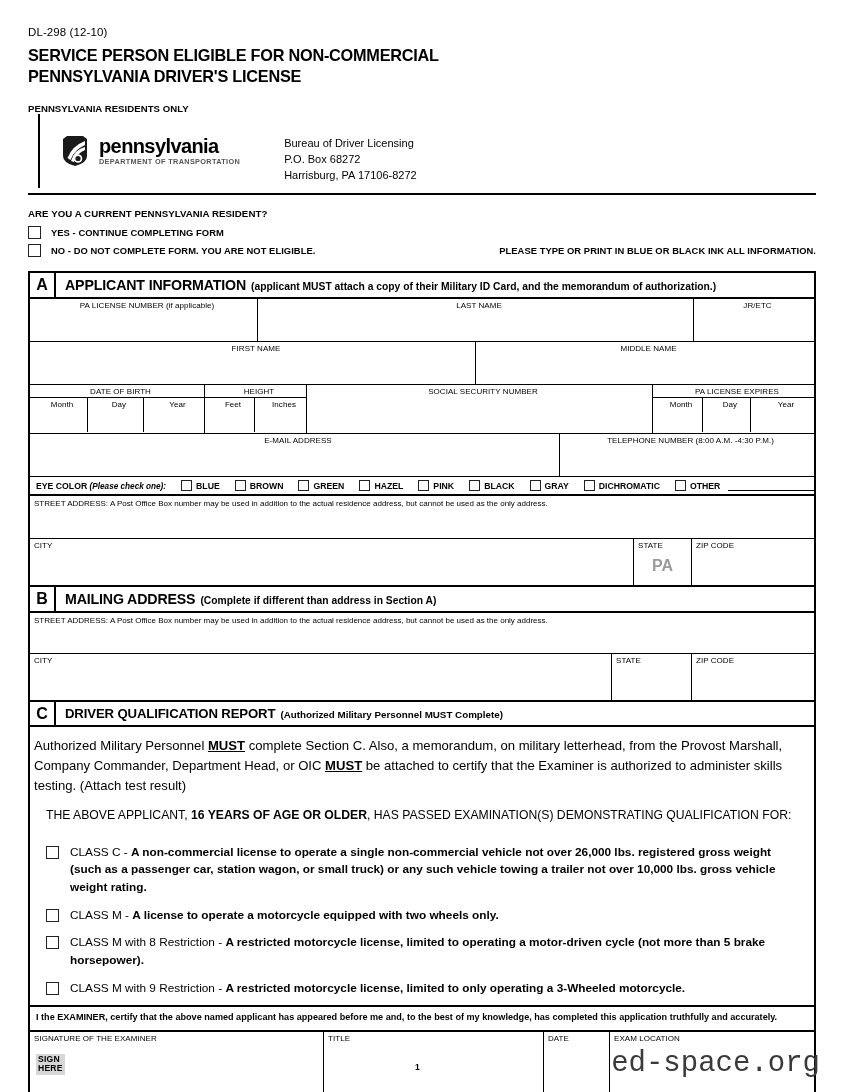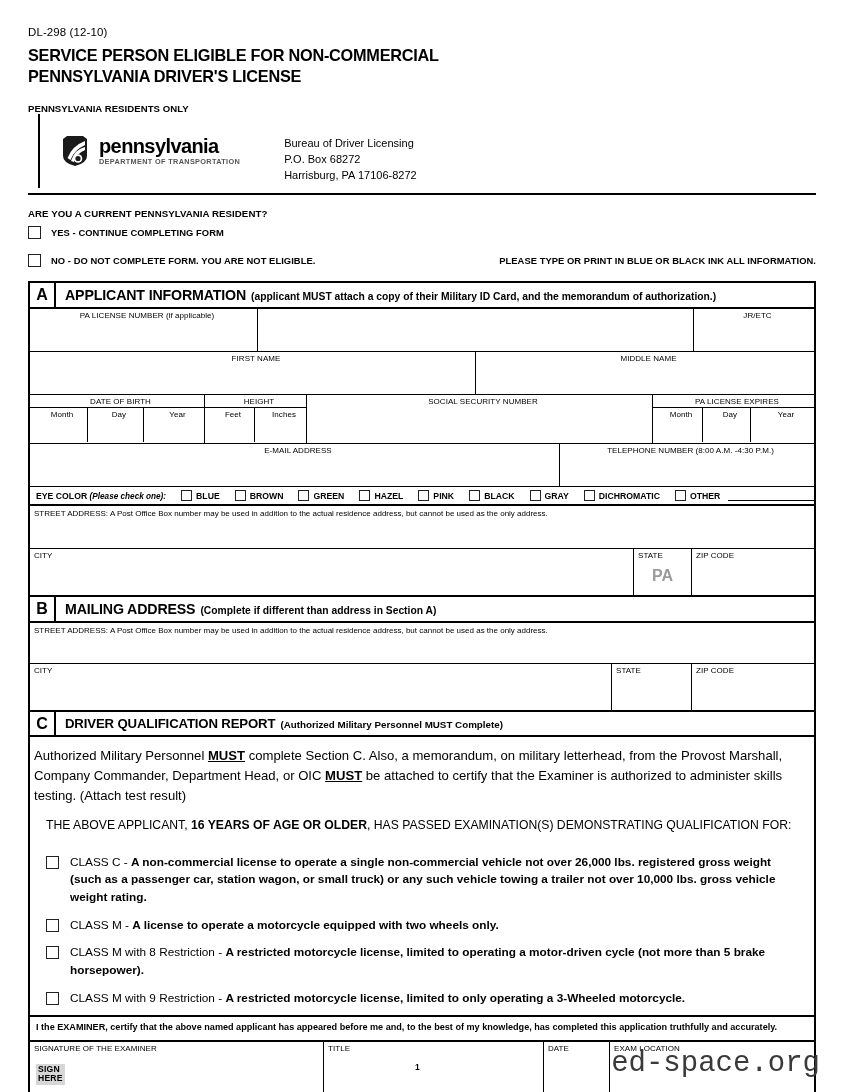--- a/index.html
+++ b/index.html
@@ -29,21 +29,21 @@
   .logo-penn { font-size: 20px; font-weight: bold; letter-spacing: -0.6px; display: block; }
   .logo-dept { font-size: 7.3px; font-weight: bold; letter-spacing: .35px; color: #555; display: block; margin-top: 2px; }
   .bureau { font-size: 11px; line-height: 1.45; margin-left: 44px; white-space: pre-line; }
 
   .header-rule { border-top: 2px solid #000; margin: 5px 28px 0 28px; }
 
   
   .residency { padding: 13px 28px 0 28px; }
   .residency-q { font-size: 9.7px; font-weight: bold; letter-spacing: .05px; }
   .res-row { display: flex; align-items: center; margin-top: 7px; }
-  .res-row.second { margin-top: 15px; }
+  .res-row.second { margin-top: 5px; }
   .cbx { width: 13px; height: 13px; border: 1.4px solid #222; background: #fff; flex: none; }
   .res-label { font-size: 9.4px; font-weight: bold; margin-left: 10px; letter-spacing: .05px; }
   .print-note { font-size: 9.4px; font-weight: bold; margin-left: auto; letter-spacing: .05px; }
 
   
   .form-body { padding: 0 28px; margin-top: 14px; }
   .section { border: 2.2px solid #000; margin-bottom: 0; }
   .section + .section { border-top: none; }
   .sec-head { display: flex; align-items: stretch; border-bottom: 2.2px solid #000; }
   .sec-letter { width: 26px; border-right: 2.2px solid #000; display: flex; align-items: center; justify-content: center;
@@ -169,20 +169,21 @@
       </div>
 
       <div class="sec-body">
 
         <div class="grow">
           <div class="cell" style="width:228px">
             <span class="cap center">PA LICENSE NUMBER (if applicable)</span>
             <div class="fill"></div>
           </div>
           <div class="cell" style="width:436px">
+            <span class="cap center">LAST NAME</span>
             <div class="fill"></div>
           </div>
           <div class="cell last" style="flex:1">
             <span class="cap center">JR/ETC</span>
             <div class="fill"></div>
           </div>
         </div>
 
         <div class="grow">
           <div class="cell" style="width:446px">

